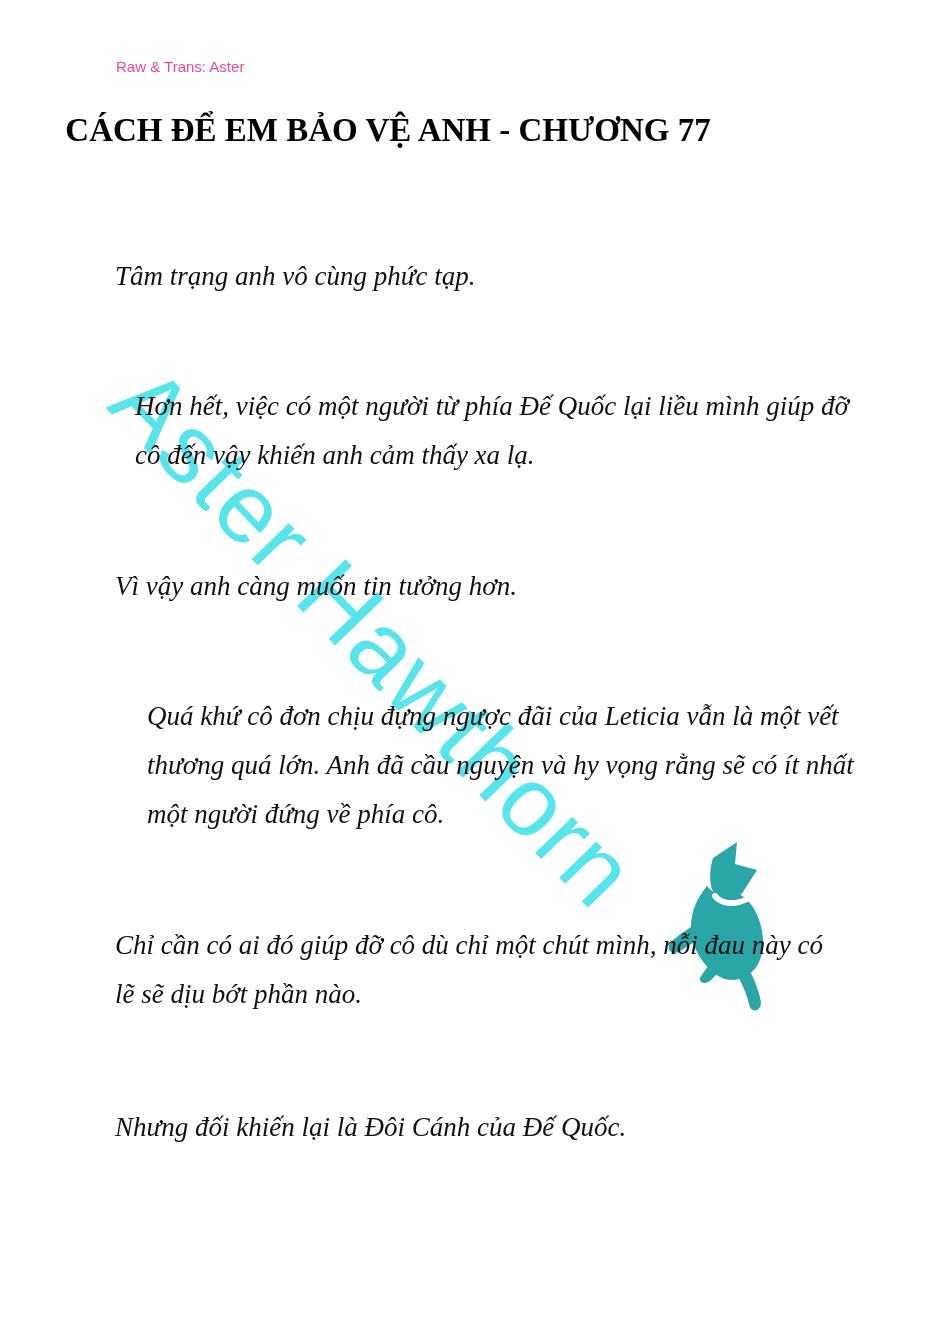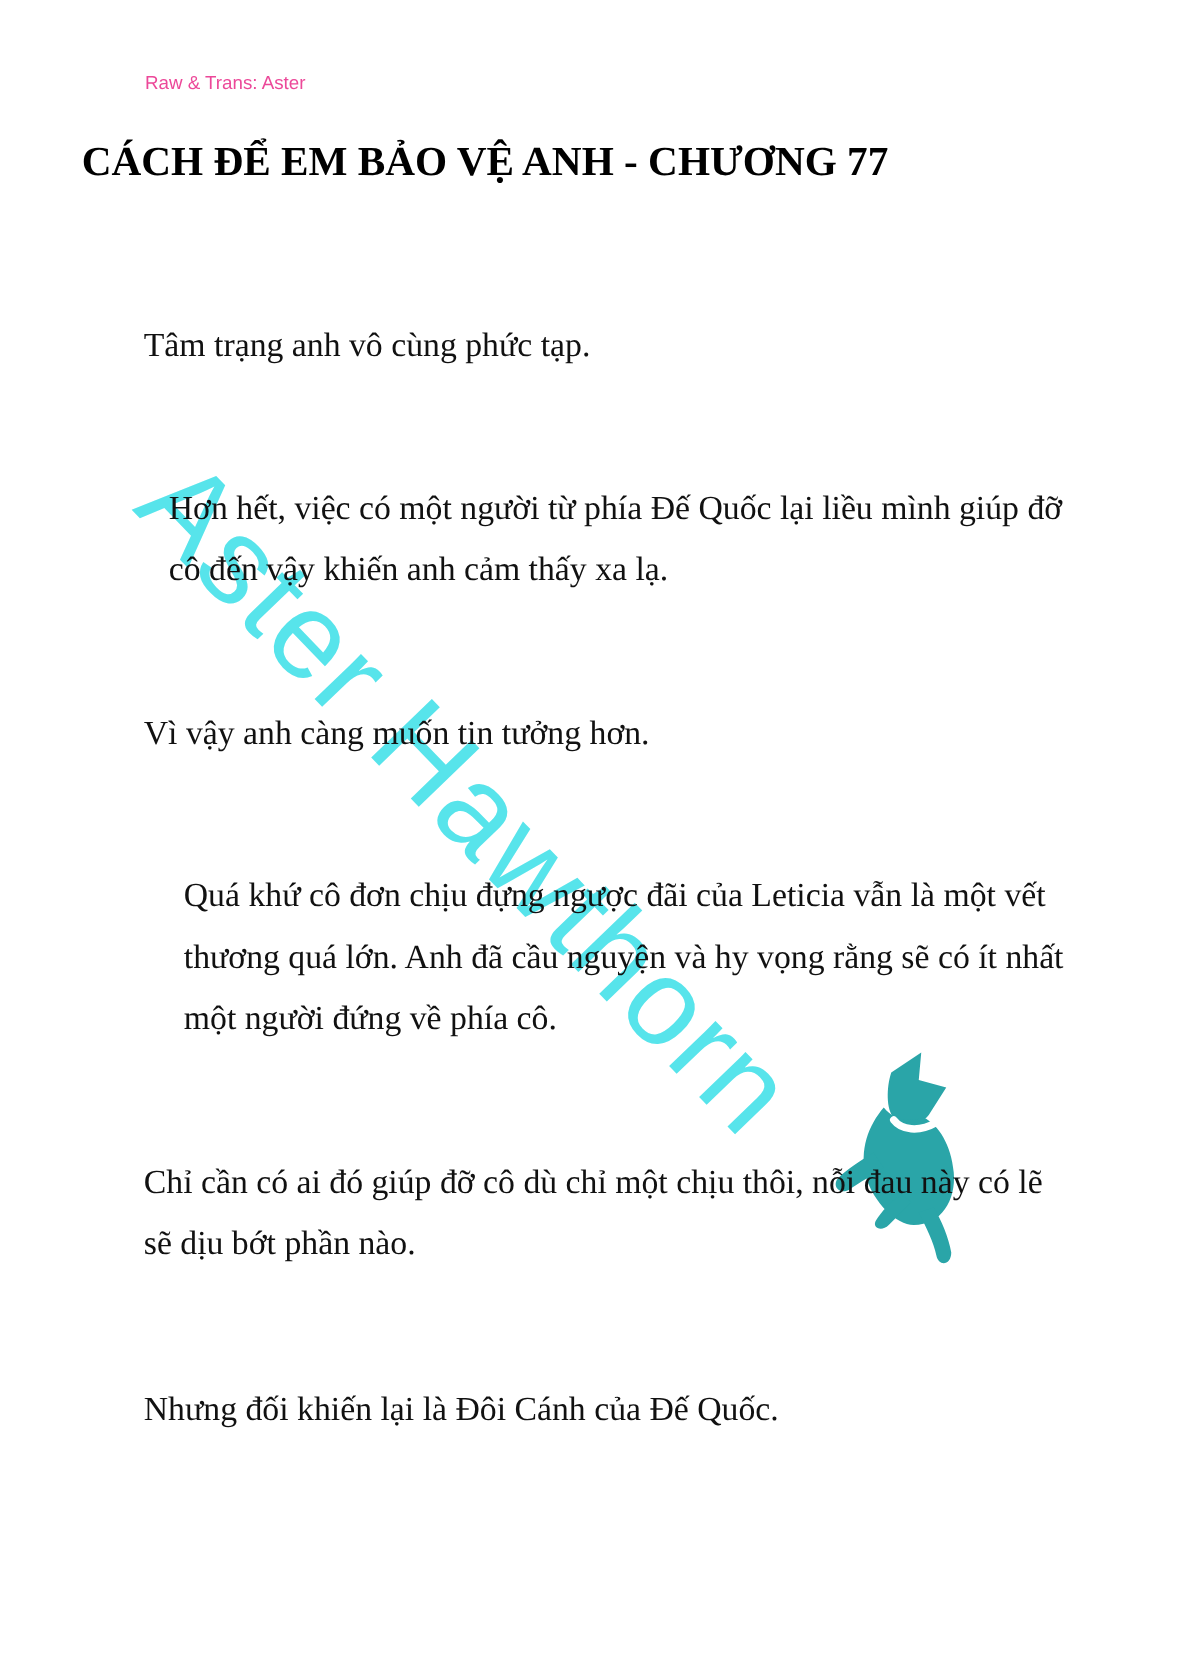--- a/index.html
+++ b/index.html
@@ -1,34 +1,34 @@
 <!DOCTYPE html>
 <html><head>
 <meta charset="utf-8">
 <style>
   html, body { margin:0; padding:0; }
   body { width:950px; height:1343px; background:#ffffff; position:relative; overflow:hidden; }
   .credit { position:absolute; left:116px; top:58px; font-family:"Liberation Sans", sans-serif; font-size:15px; color:#ec4899; }
   .title { position:absolute; left:0; width:776px; top:112px; text-align:center; font-family:"Liberation Serif", serif; font-weight:bold; font-size:33px; color:#000; letter-spacing:0px; }
-  .para { position:absolute; left:115px; width:730px; font-family:"Liberation Serif", serif; font-size:27px; line-height:49px; color:#111; z-index:2; }
+  .para { position:absolute; left:115px; width:730px; font-family:"Liberation Serif", serif; font-size:27px; line-height:49px; color:#111; z-index:2;font-style:italic; }
   .watermark { position:absolute; left:118px; top:560px; font-family:"Liberation Sans", sans-serif; font-size:98px; color:#4fe3ea; transform:rotate(46deg); transform-origin:0 0; white-space:nowrap; z-index:1; -webkit-text-stroke:0; font-weight:normal; letter-spacing:2px; opacity:0.95; }
   .wm-wrap { position:absolute; left:0; top:0; width:950px; height:1343px; z-index:1; pointer-events:none; }
   .cat { position:absolute; left:665px; top:830px; width:120px; height:185px; z-index:1; }
 </style>
 </head>
 <body>
 
 <div class="credit">Raw &amp; Trans: Aster</div>
 <div class="title">CÁCH ĐỂ EM BẢO VỆ ANH - CHƯƠNG 77</div>
 
 <div class="para" style="top:252px;">Tâm trạng anh vô cùng phức tạp.</div>
 <div class="para" style="top:382px;margin-left:20px;">Hơn hết, việc có một người từ phía Đế Quốc lại liều mình giúp đỡ cô đến vậy khiến anh cảm thấy xa lạ.</div>
 <div class="para" style="top:562px;">Vì vậy anh càng muốn tin tưởng hơn.</div>
 <div class="para" style="top:692px;margin-left:32px;">Quá khứ cô đơn chịu đựng ngược đãi của Leticia vẫn là một vết thương quá lớn. Anh đã cầu nguyện và hy vọng rằng sẽ có ít nhất một người đứng về phía cô.</div>
-<div class="para" style="top:921px;">Chỉ cần có ai đó giúp đỡ cô dù chỉ một chịu thôi, nỗi đau này có lẽ sẽ dịu bớt phần nào.</div>
+<div class="para" style="top:921px;">Chỉ cần có ai đó giúp đỡ cô dù chỉ một chút mình, nỗi đau này có lẽ sẽ dịu bớt phần nào.</div>
 <div class="para" style="top:1103px;">Nhưng đối khiến lại là Đôi Cánh của Đế Quốc.</div>
 
 <div class="wm-wrap">
   <div class="watermark" style="left:170px; top:345px;">Aster Hawthorn</div>
 </div>
 
 <svg class="cat" viewBox="0 0 120 185">
   <g fill="#2aa5a8">
     <path d="M48 28 L72 12 L70 34 L92 40 L78 62 C70 72 58 70 50 64 C44 58 44 40 48 28 Z"></path>
     <path d="M42 56 C30 70 22 90 28 112 C34 132 52 150 66 150 C88 150 100 130 98 108 C96 86 86 70 74 64 C62 68 50 66 42 56 Z"></path>

